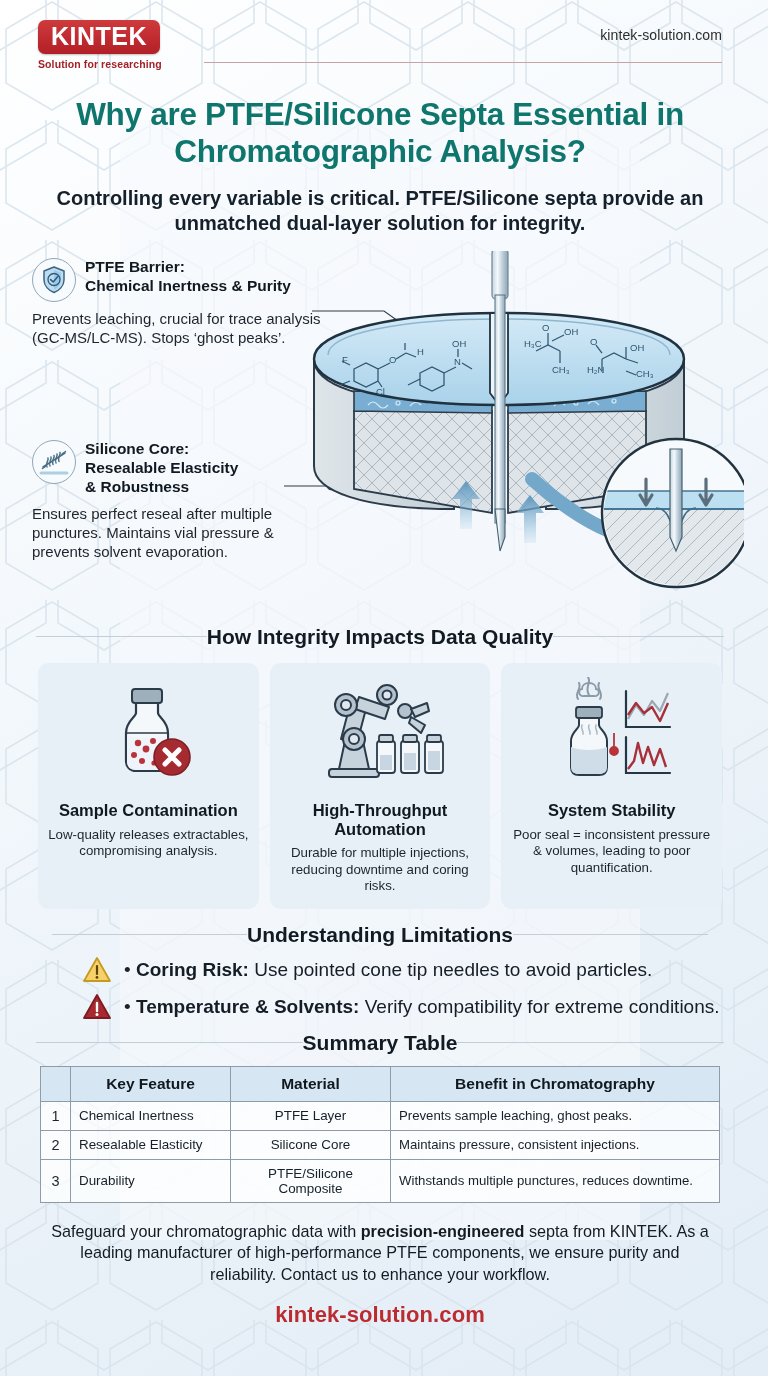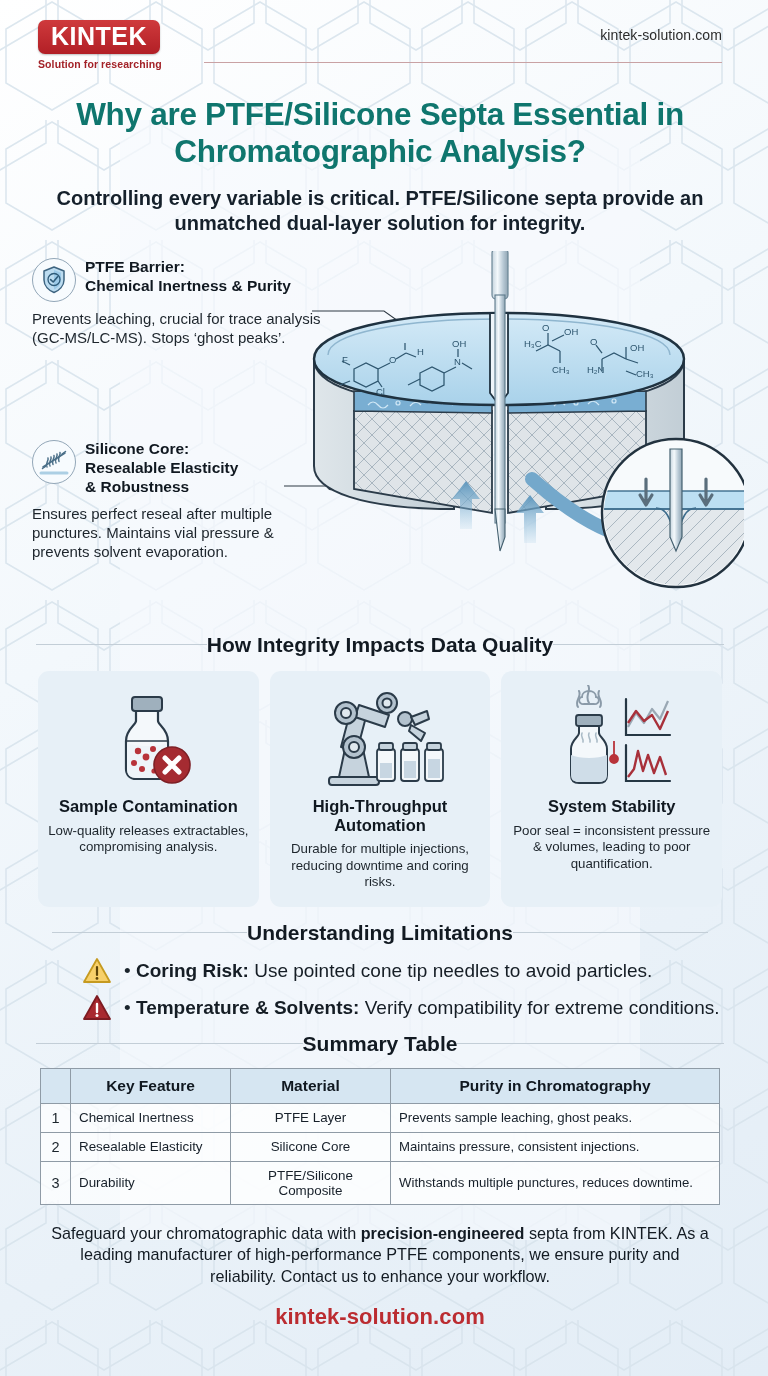--- a/index.html
+++ b/index.html
@@ -149,21 +149,21 @@
     margin-top: 7px;
   }
 
   .hero-art { position: absolute; right: -6px; top: 0; }
 
   
   .sec-head {
     display: flex;
     align-items: center;
     gap: 0;
-    margin: 12px 14px;
+    margin: 4px 14px;
   }
   .sec-head .line { flex: 1; height: 1px; background: #c3ced7; }
   .sec-head h2 {
     font-size: 21px;
     font-weight: bold;
     white-space: nowrap;
     color: #121a22;
   }
 
   
@@ -181,21 +181,21 @@
     display: flex;
     flex-direction: column;
     align-items: center;
     min-height: 236px;
   }
   .card-art { height: 108px; display:flex; align-items:center; justify-content:center; }
   .card h3 {
     font-size: 16.5px;
     font-weight: bold;
     line-height: 1.13;
-    margin-top: 6px;
+    margin-top: 18px;
     color: #101820;
   }
   .card p {
     font-size: 13.3px;
     line-height: 1.25;
     margin-top: 7px;
     color: #1d252c;
   }
 
   
@@ -630,21 +630,21 @@
     <div class="line"></div>
   </div>
 
   <div class="tbl-wrap">
     <table>
       <thead>
         <tr>
           <th class="idx-col"></th>
           <th>Key Feature</th>
           <th>Material</th>
-          <th>Purity in Chromatography</th>
+          <th>Benefit in Chromatography</th>
         </tr>
       </thead>
       <tbody>
         <tr>
           <td class="idx">1</td>
           <td class="feature">Chemical Inertness</td>
           <td class="material">PTFE Layer</td>
           <td class="benefit">Prevents sample leaching, ghost peaks.</td>
         </tr>
         <tr>

